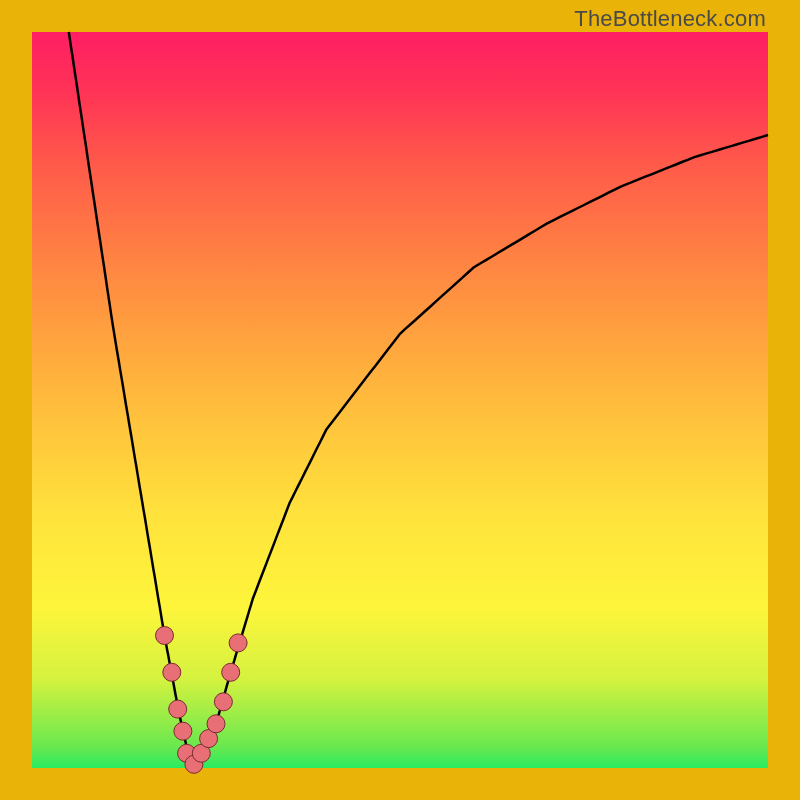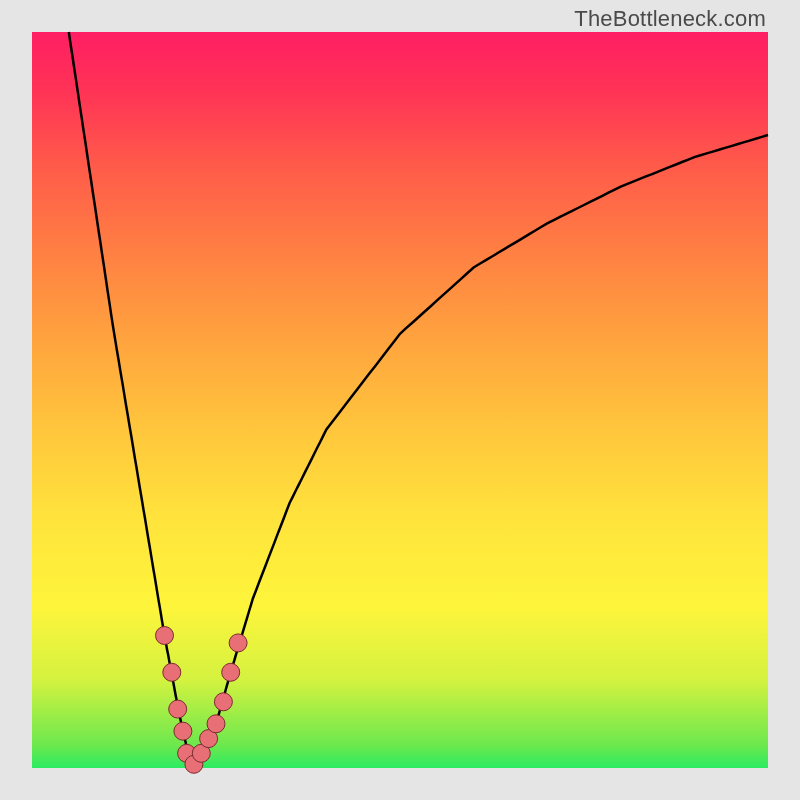--- a/index.html
+++ b/index.html
@@ -10,21 +10,21 @@
     overflow: hidden;
     background: #000;
     font-family: Arial, Helvetica, sans-serif;
   }
   .frame {
     position: absolute;
     left: 0;
     top: 0;
     width: 800px;
     height: 800px;
-    background: #e5e5e5;
+    background: #eab308;
   }
   .plot {
     position: absolute;
     left: 32px;
     top: 32px;
     width: 736px;
     height: 736px;
     
     background: linear-gradient(
       to top,

